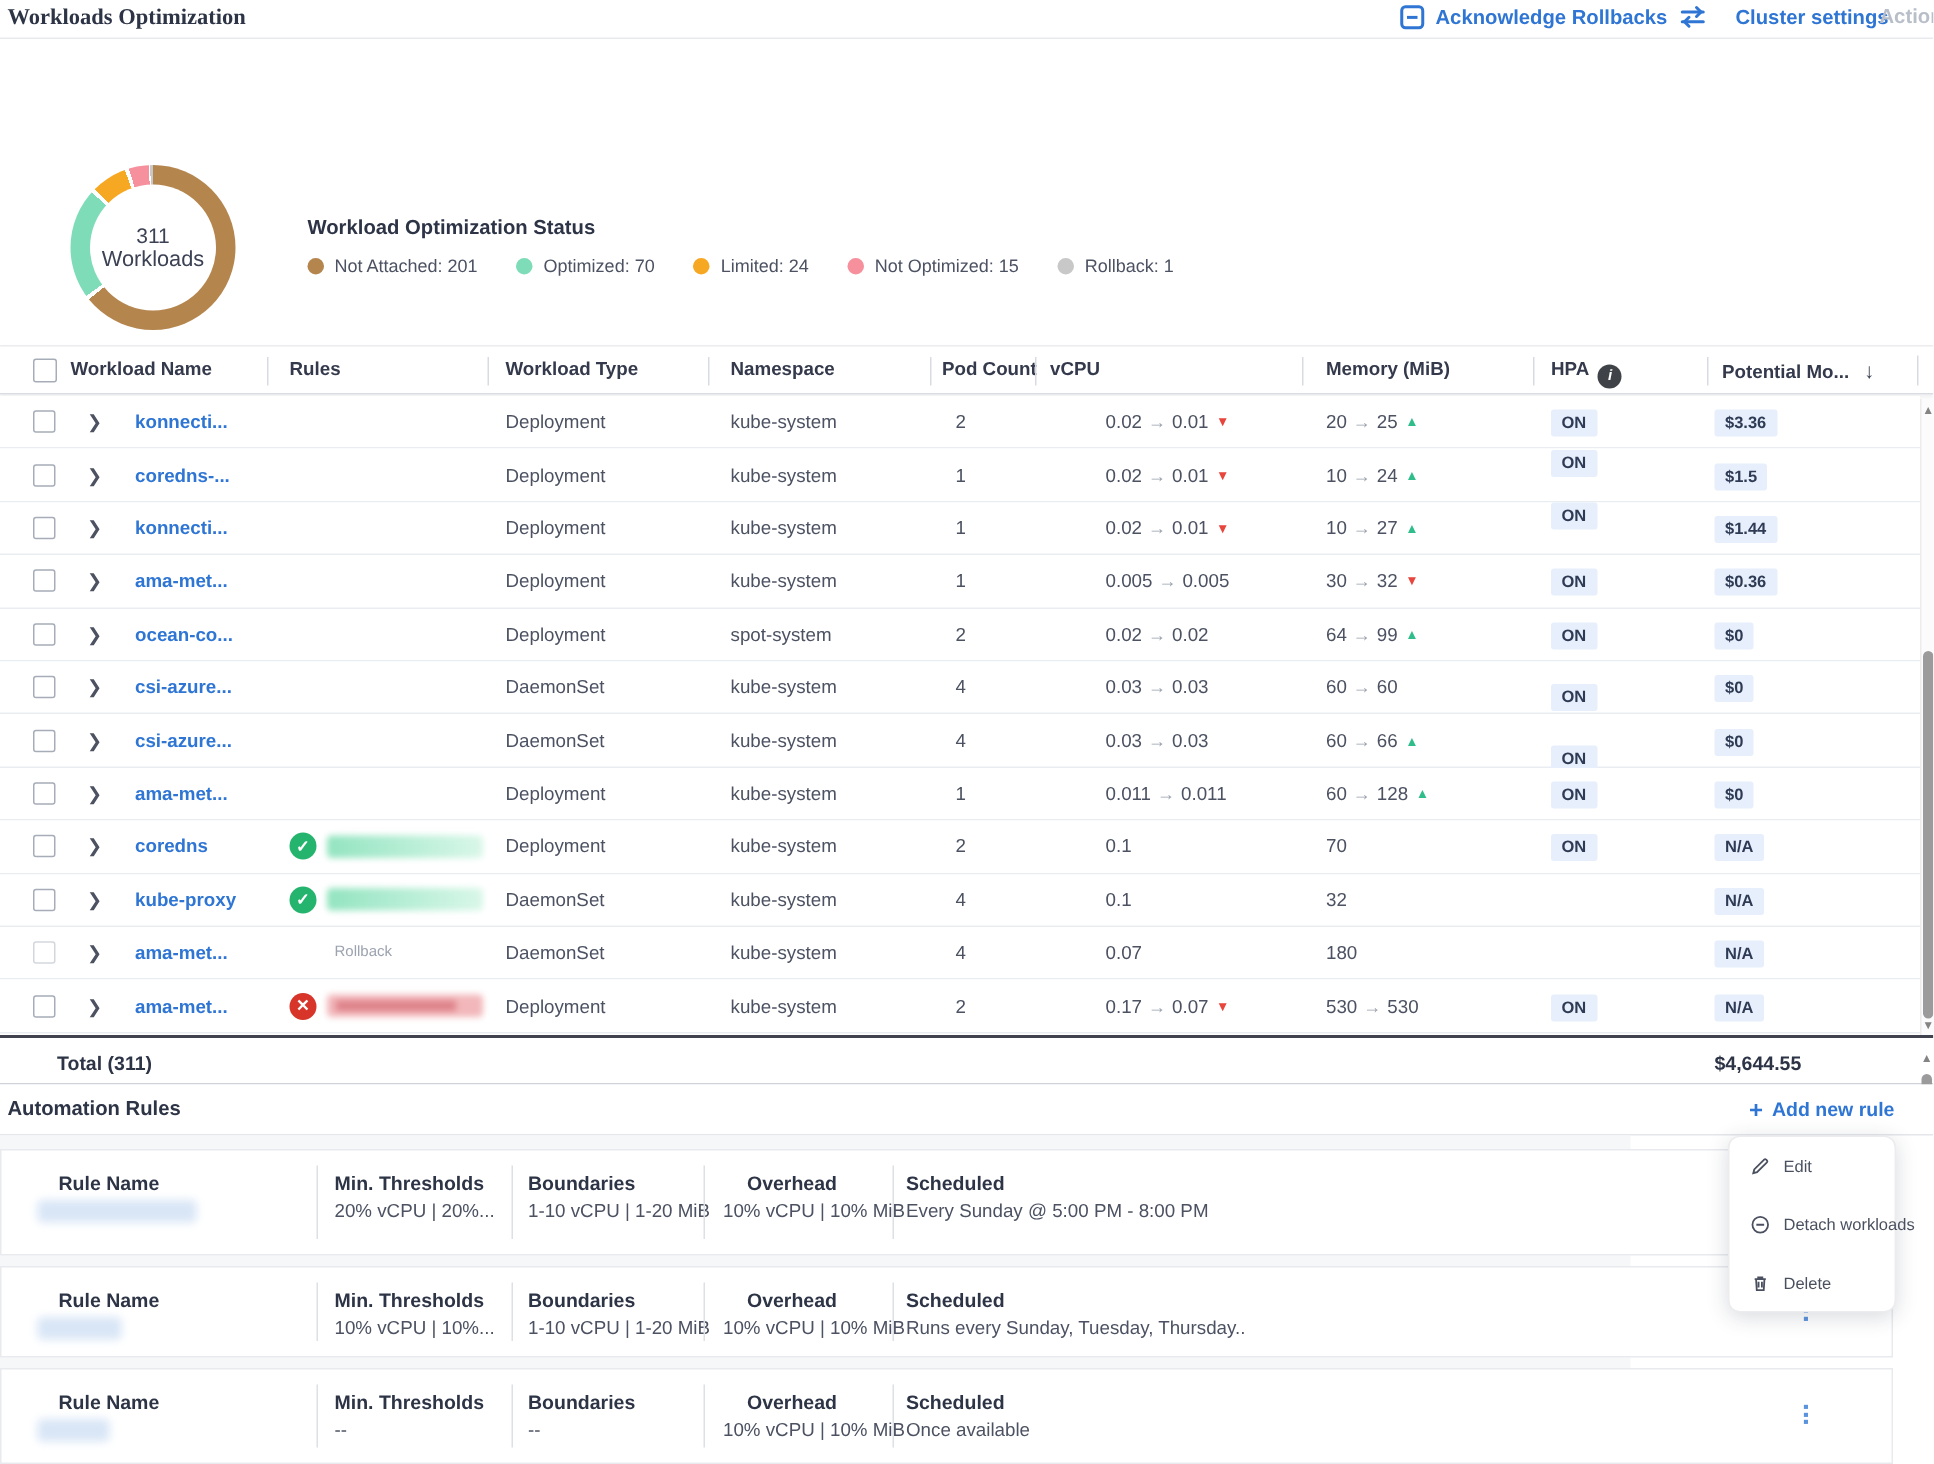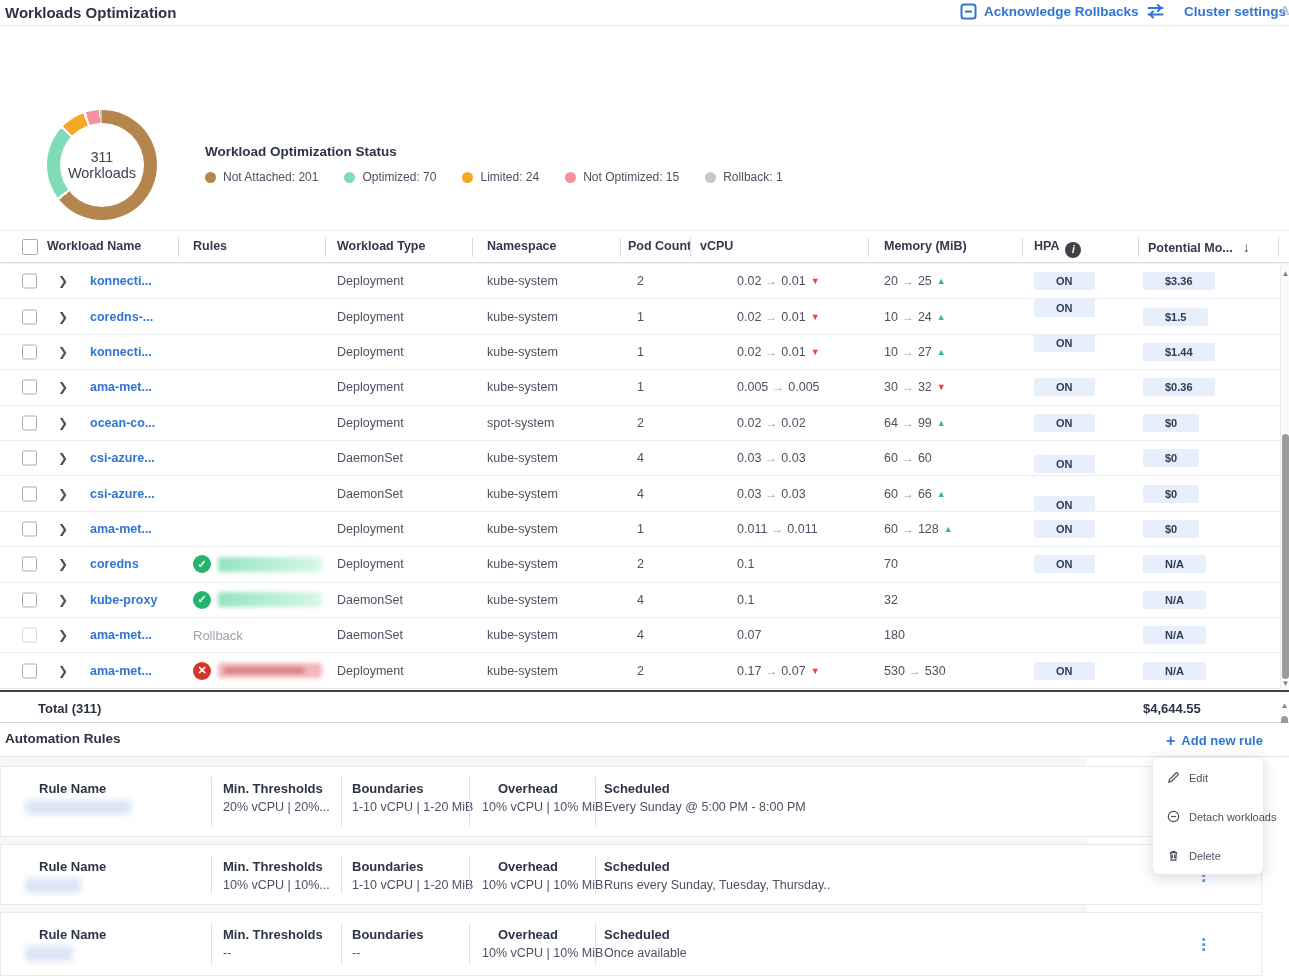--- a/index.html
+++ b/index.html
@@ -2,23 +2,23 @@
 <html><head>
 <meta charset="utf-8">
 <style>
   * { margin:0; padding:0; box-sizing:border-box; }
   html,body { width:1289px; height:976px; }
   body { font-family:"Liberation Sans", sans-serif; background:#fff; color:#3a3f51; overflow:hidden; }
   #app { position:relative; width:1289px; height:976px; background:#fff; overflow:hidden; }
 
   
   .topbar { position:absolute; left:0; top:0; width:1289px; height:26px; background:#fff; border-bottom:1px solid #e8eaed; }
-  .page-title { position:absolute; left:5px; top:4px; font-size:15px; font-weight:bold; color:#2d3446; }
+  .page-title { position:absolute; left:5px; top:4px; font-size:15px; font-weight:bold; color:#2d3446;font-family:Liberation Serif, serif; }
   .top-actions { position:absolute; right:0; top:0; height:26px; }
-  .top-link { position:absolute; top:3px; display:flex; align-items:center; gap:7px; color:#2e75d4; font-size:13.5px; font-weight:bold; cursor:pointer; white-space:nowrap;margin-left:27px; }
+  .top-link { position:absolute; top:3px; display:flex; align-items:center; gap:7px; color:#2e75d4; font-size:13.5px; font-weight:bold; cursor:pointer; white-space:nowrap; }
   .top-link.ack { left:-356px; right:auto; }
   .top-link.cluster { left:-169px;gap:20px; }
   .top-link.disabled { color:#b9bfc9; left:-36px; }
   .ticon { display:inline-flex; width:17px; height:17px; }
 
   
   .summary { position:absolute; left:0; top:34px; width:1051px; height:182px; background:#fff; }
   .donut { position:absolute; left:47px; top:76px; width:110px; height:110px; border-radius:50%;
     background:conic-gradient(#b5854e 0deg 231deg,#fff 231deg 234deg,#7edcb8 234deg 312deg,#fff 312deg 315deg,#f7a823 315deg 340deg,#fff 340deg 343deg,#f5909c 343deg 357deg,#fff 357deg 358deg,#c8c8c8 358deg 360deg); }
   .donut-hole { position:absolute; left:13px; top:13px; width:84px; height:84px; background:#fff; border-radius:50%;
@@ -51,29 +51,29 @@
   .c-vcpu { left:737px; }
   .c-mem  { left:884px; }
   .c-hpa  { left:1034px; }
   .c-pot  { left:1143px; }
   .cbox { width:15px; height:15px; border:1.5px solid #a7adb8; border-radius:2px; background:#fff; display:block; cursor:pointer; }
   .cbox.dim { border-color:#d3d7dd; }
   .arrow-to { color:#9aa1ae; padding:0 4px; font-size:12px; }
   .tri { font-size:9px; margin-left:5px; vertical-align:1px; }
   .tri.up { color:#2fbd8b; }
   .tri.down { color:#e8453c; }
-  .badge { background:#e6effb; color:#2f3b55; font-size:11px; font-weight:bold; padding:3px 22px; border-radius:2px; }
+  .badge { background:#e6effb; color:#2f3b55; font-size:11px; font-weight:bold; padding:3px 7px; border-radius:2px; }
   .sdot { width:18px; height:18px; border-radius:50%; color:#fff; font-size:11px; font-weight:bold; display:inline-flex; align-items:center; justify-content:center; flex:none; }
   .sdot.ok { background:#25b46e; }
   .sdot.err { background:#d7342a; }
   .pill { height:15px; width:104px; margin-left:7px; border-radius:3px; filter:blur(2px); position:relative; }
   .pill.green { background:linear-gradient(90deg,#93e4c0,#d9f7e9); }
   .pill.red { background:#f2b7ba; }
   .pill.red i { position:absolute; left:6px; top:4px; width:80px; height:7px; background:#dd8289; display:block; }
-  .rollback-txt { color:#9ca3af; font-size:13px; }
+  .rollback-txt { color:#9ca3af; font-size:10px;margin-left:30px; }
 
   
   .sb { position:absolute; left:1280px; top:266px; width:9px; height:426px; background:#fbfbfb; border-left:1px solid #ececec; }
   .sb-thumb { position:absolute; left:1px; width:7px; border-radius:4px; background:#9b9b9b; }
   .sb-arr { position:absolute; left:0; width:9px; text-align:center; font-size:8px; color:#848484; line-height:10px; }
   .vline-right { position:absolute; left:1278px; top:237px; width:1px; height:20px; background:#d8dce2; }
 
   
   .total-row { position:absolute; left:0; top:690px; width:1289px; height:33px; border-top:2px solid #40434e; border-bottom:1px solid #cfd2d8; background:#fff; }
   .total-label { position:absolute; left:38px; top:9px; font-size:13px; font-weight:bold; color:#2d3446; }

